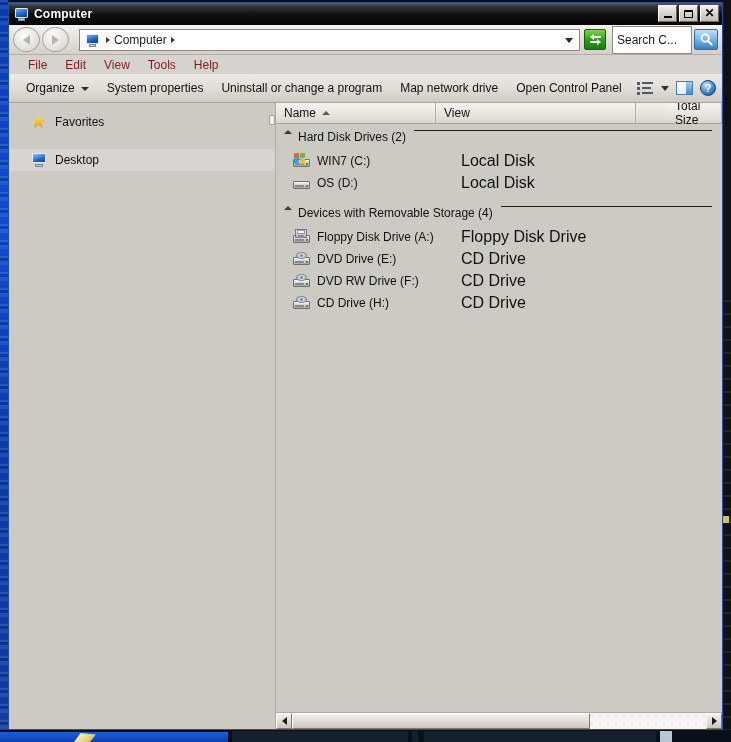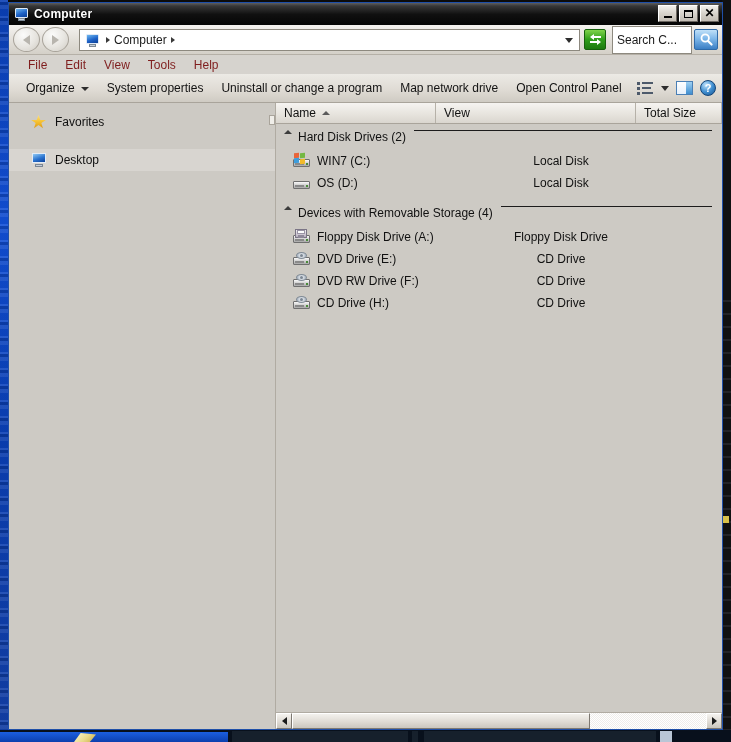--- a/index.html
+++ b/index.html
@@ -274,21 +274,21 @@
     border-bottom: 1px solid #a9a49b;
     display: flex;
   }
   .col {
     font-size: 12px; color: #111; display: flex; align-items: center;
     padding-left: 8px; border-right: 1px solid #b6b1a8;
     background: linear-gradient(180deg,#f6f4f1 0%, #e7e4de 55%, #dad6cf 100%);
   }
   #col-name { width: 160px; flex: 0 0 160px; }
   #col-type { width: 200px; flex: 0 0 200px; }
-  #col-size { flex: 1; }
+  #col-size { flex: 1; margin-left: 31px; }
   .sort-caret {
     margin-left: 6px; width: 0; height: 0;
     border-bottom: 4px solid #5b5b5b;
     border-left: 4px solid transparent; border-right: 4px solid transparent;
   }
   #file-list {
     flex: 1; position: relative; overflow: hidden;
     background: #cdcac4;
     padding-top: 6px;
   }
@@ -302,21 +302,21 @@
     border-left: 4px solid transparent; border-right: 4px solid transparent;
   }
   .group-label { font-size: 12px; color: #111; white-space: nowrap; }
   .group-rule { flex: 1; height: 1px; background: #1c1c1c; margin: 0 10px 0 8px; }
   .file-row {
     height: 22px; display: flex; align-items: center;
     padding-left: 16px; cursor: default;
   }
   .file-icon { width: 20px; height: 17px; margin-right: 5px; flex: 0 0 20px; position: relative; }
   .file-name { font-size: 12px; color: #111; width: 144px; flex: 0 0 144px; white-space: nowrap; }
-  .file-type { font-size: 12px; color: #111; width: 200px; flex: 0 0 200px; white-space: nowrap; text-align: center; }
+  .file-type { font-size: 16px; color: #111; width: 200px; flex: 0 0 200px; white-space: nowrap; }
   .file-size { font-size: 12px; color: #111; flex: 1; white-space: nowrap; overflow: hidden; }
 
   
   .drv-body {
     position: absolute; left: 1px; top: 6px; width: 17px; height: 8px;
     background: linear-gradient(180deg,#fafafa 0%, #d9d9d9 40%, #a8a8a8 100%);
     border: 1px solid #6f6f6f; border-radius: 1px;
   }
   .drv-slot {
     position: absolute; left: 3px; top: 10px; width: 9px; height: 2px;

